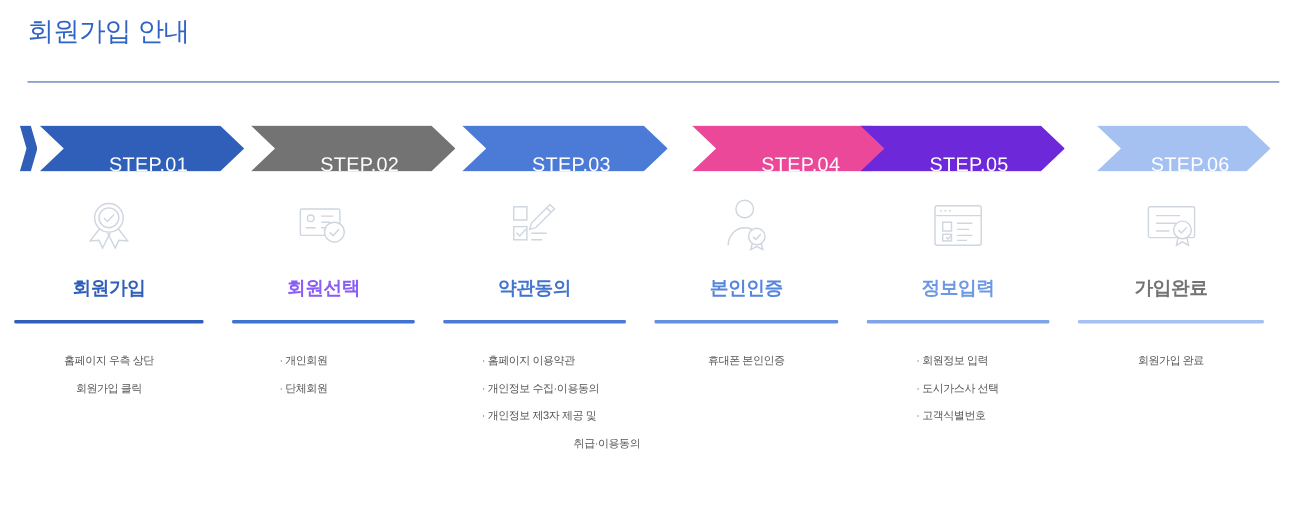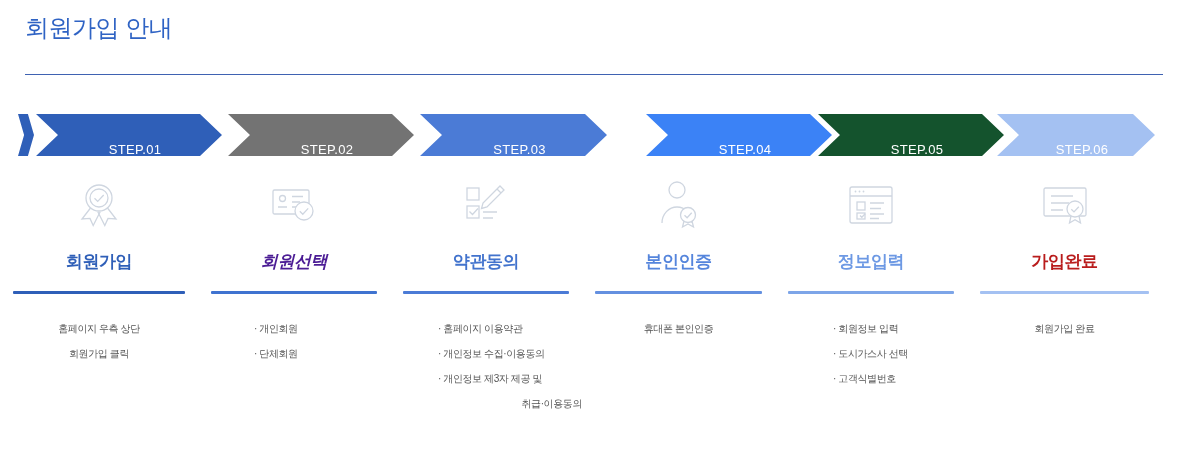--- a/index.html
+++ b/index.html
@@ -68,21 +68,21 @@
     display: flex;
     align-items: center;
     justify-content: center;
   }
   .step-arrow.first {
     -webkit-clip-path: polygon(0 0, calc(100% - 22px) 0, 100% 50%, calc(100% - 22px) 100%, 0 100%, 22px 50%);
     clip-path: polygon(0 0, calc(100% - 22px) 0, 100% 50%, calc(100% - 22px) 100%, 0 100%, 22px 50%);
   }
   .step-arrow span {
     color: #ffffff;
-    font-size: 13px;
+    font-size: 18px;
     letter-spacing: 0.3px;
     white-space: nowrap;
     transform: translateX(6px);
     margin-top: 28px;
   }
 
   
   .cols {
     position: absolute;
     left: 0;
@@ -152,24 +152,24 @@
     <div class="lead-chevron"></div>
   <div class="step-arrow first" style="left: 36px; width: 186px; background: rgb(47, 95, 184);">
         <span>STEP.01</span>
       </div>
       <div class="step-arrow" style="left: 228px; width: 186px; background: #737373;">
         <span>STEP.02</span>
       </div>
       <div class="step-arrow" style="left: 420px; width: 187px; background: rgb(75, 123, 214);">
         <span>STEP.03</span>
       </div>
-      <div class="step-arrow" style="left: 646px; width: 186px; background: #3b82f6;">
+      <div class="step-arrow" style="left: 629px; width: 186px; background: #ec4899;">
         <span>STEP.04</span>
       </div>
-      <div class="step-arrow" style="left: 818px; width: 186px; background: #14532d; justify-content: center;">
+      <div class="step-arrow" style="left: 782px; width: 186px; background: #6d28d9; justify-content: center;">
         <span>STEP.05</span>
       </div>
       <div class="step-arrow" style="left: 997px; width: 158px; background: rgb(164, 193, 242);">
         <span>STEP.06</span>
       </div>
     </div>
 
   <div class="cols">
       <div class="col" style="width: 198px;">
         <div class="icon-wrap" style="color: rgb(207, 214, 224);">
@@ -191,21 +191,21 @@
       <div class="col" style="width: 192px;">
         <div class="icon-wrap" style="color: rgb(207, 214, 224);">
           <svg width="50" height="48" viewBox="0 0 50 48" fill="none" stroke="currentColor" stroke-width="1.3">
             <rect x="4" y="9" width="36" height="24" rx="1.5"></rect>
             <circle cx="13.5" cy="17.5" r="3"></circle>
             <path d="M9 26h9M23 15.5h11M23 21h8M23 26h6"></path>
             <circle cx="35" cy="30" r="9" fill="#fff"></circle>
             <path d="M30.8 30.2l3 3 5.4-5.8"></path>
           </svg>
         </div>
-        <div class="col-label" style="color: #4c1d95; font-style: italic;">회원선택</div>
+        <div class="col-label" style="color: #8b5cf6;">회원선택</div>
         <div class="col-rule" style="background: rgb(63, 115, 208); width: 166px;"></div>
         <div class="desc bullets" style="padding-left: 56px;">
           <div class="line">· 개인회원</div>
           <div class="line">· 단체회원</div>
         </div>
       </div>
       <div class="col" style="width: 192px;">
         <div class="icon-wrap" style="color: rgb(207, 214, 224);">
           <svg width="48" height="50" viewBox="0 0 48 50" fill="none" stroke="currentColor" stroke-width="1.3">
             <rect x="5" y="8" width="12" height="12"></rect>
@@ -266,21 +266,21 @@
       <div class="col" style="width: 195px;">
         <div class="icon-wrap" style="color: rgb(207, 214, 224);">
           <svg width="52" height="46" viewBox="0 0 52 46" fill="none" stroke="currentColor" stroke-width="1.3">
             <rect x="5" y="6" width="42" height="28" rx="1.5"></rect>
             <path d="M12 14h22M12 21h18M12 28h12"></path>
             <circle cx="36" cy="27" r="8" fill="#fff"></circle>
             <path d="M32.3 27.2l2.7 2.7 4.8-5.2"></path>
             <path d="M32 34l-1.5 7 5.5-3.2 5.5 3.2-1.5-7"></path>
           </svg>
         </div>
-        <div class="col-label" style="color: #b91c1c;">가입완료</div>
+        <div class="col-label" style="color: #737373;">가입완료</div>
         <div class="col-rule" style="background: rgb(164, 193, 242); width: 169px;"></div>
         <div class="desc center">
           <div class="line">회원가입 완료</div>
         </div>
       </div>
     </div>
 
 </div>
 
 </body></html>

